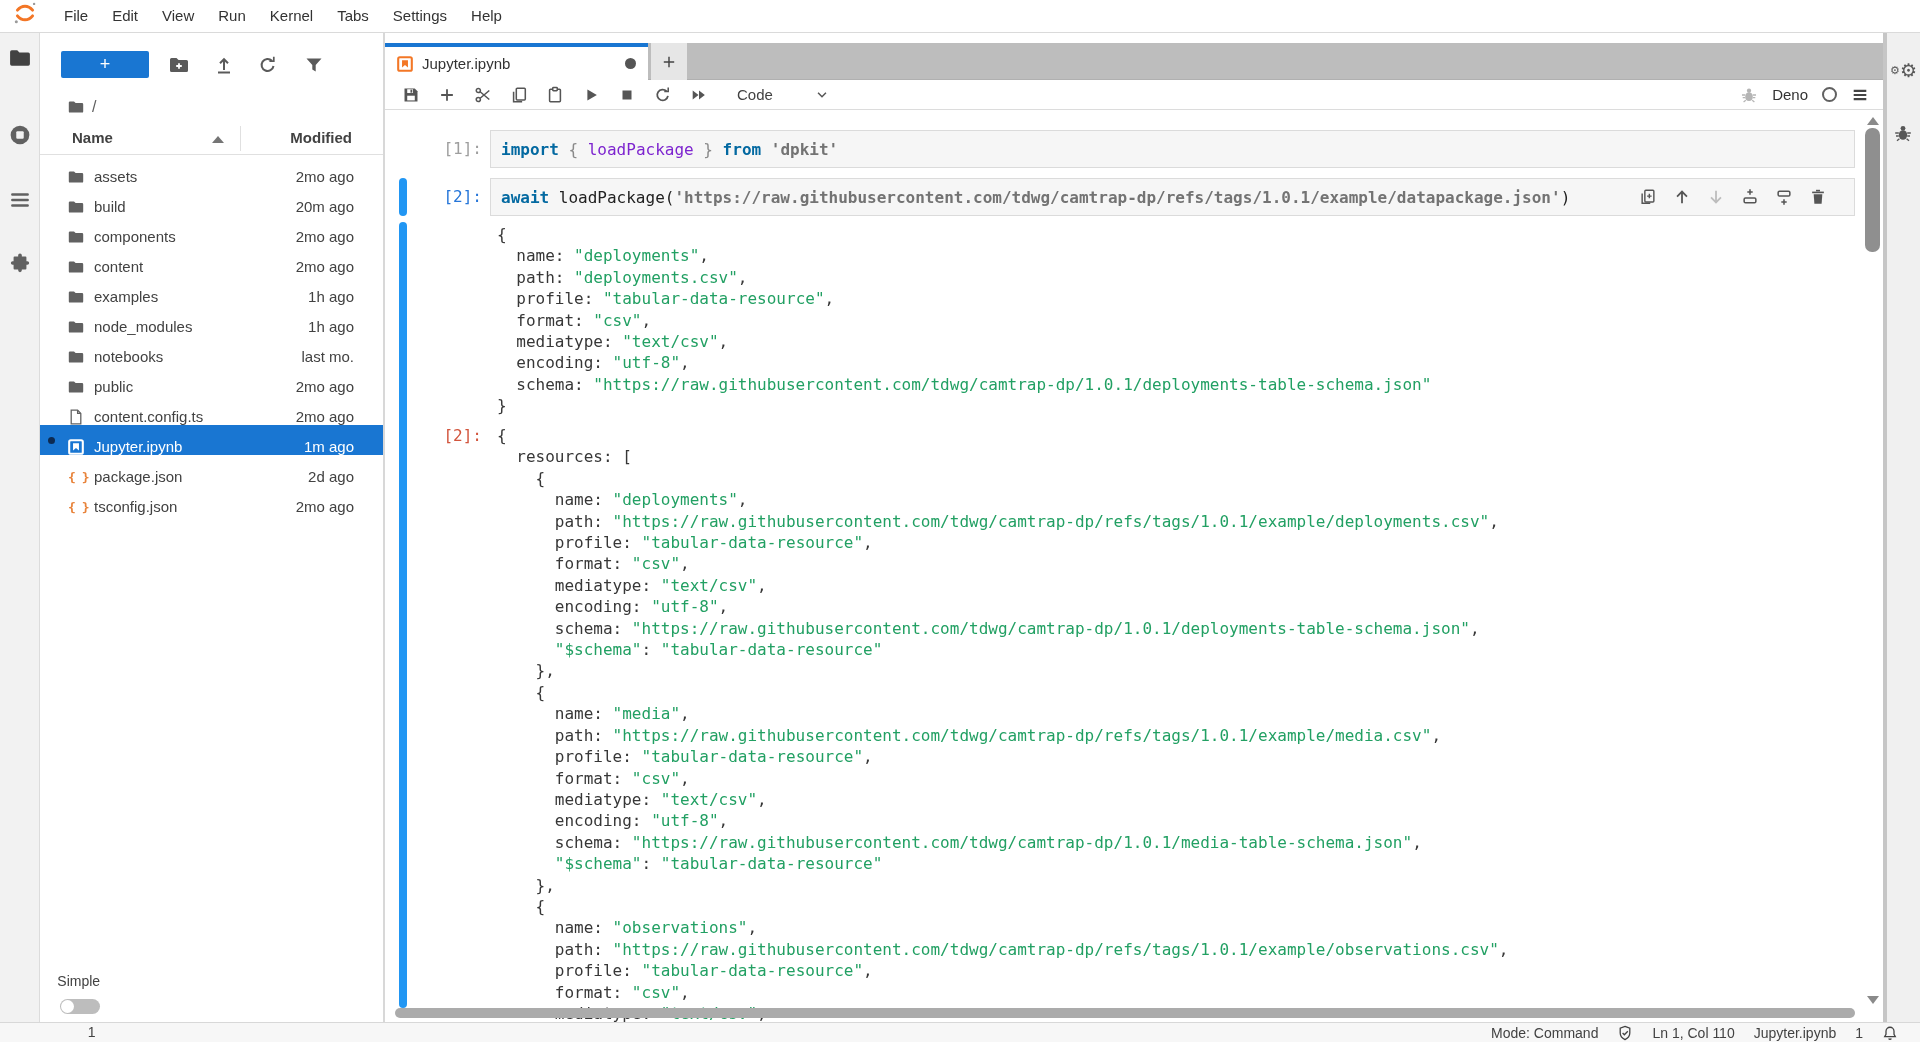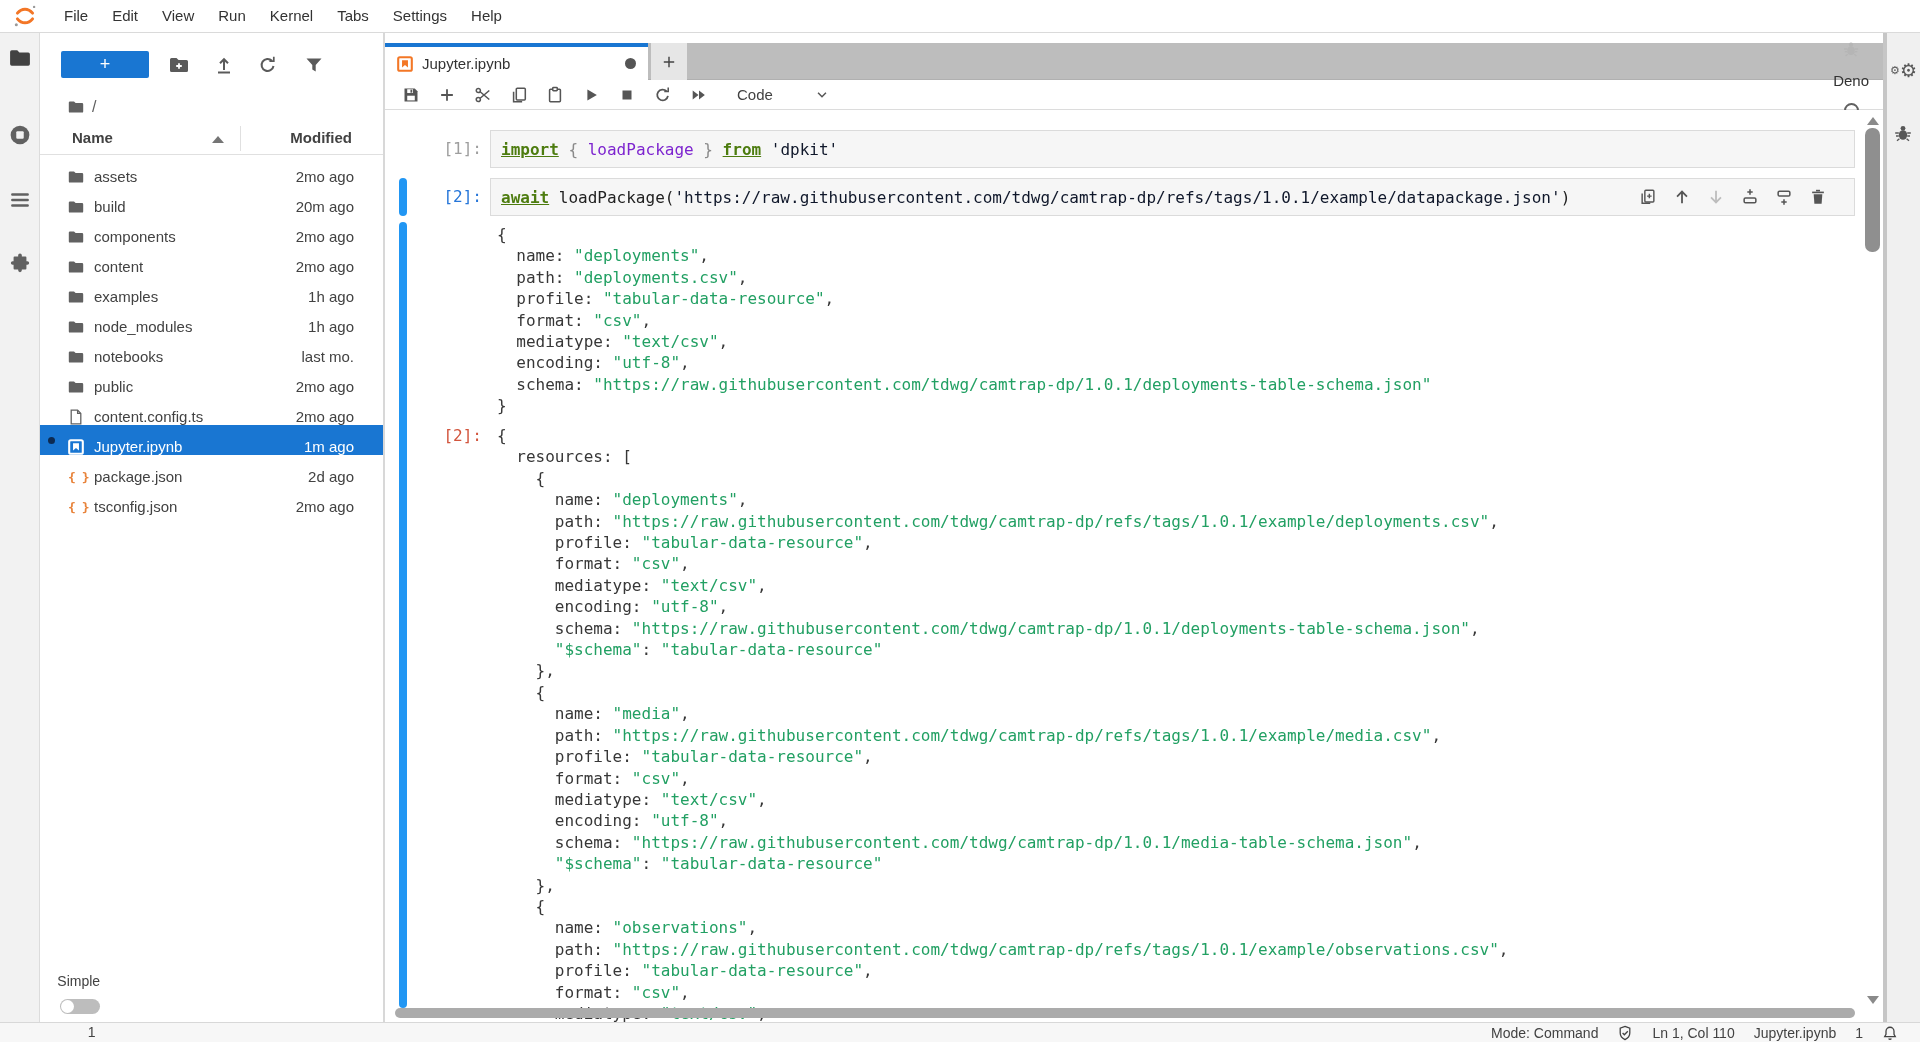--- a/index.html
+++ b/index.html
@@ -3,21 +3,21 @@
 <meta charset="utf-8">
 <style>
   * { box-sizing: border-box; margin: 0; padding: 0; }
   html,body { width:1920px; height:1042px; overflow:hidden; background:#fff;
     font-family:"Liberation Sans", sans-serif; }
   #app { position:relative; width:1920px; height:1042px; background:#fff; }
   .abs { position:absolute; }
 
   
   #menubar { left:0; top:0; width:1920px; height:33px; background:#fff;
-    border-bottom:1px solid #dadada; display:flex; align-items:center; }
+    border-bottom:1px solid #dadada; display:flex; align-items:flex-start; }
   #logo { width:26px; height:26px; margin:0 14px 0 12px; display:flex; align-items:center; }
   .menu-item { padding:0 12px; font-size:15px; color:#333; line-height:32px; cursor:default; }
 
   
   #activitybar { left:0; top:33px; width:40px; height:989px; background:#f2f2f2;
     border-right:1px solid #dcdcdc; }
   .acticon { position:absolute; left:9px; width:22px; height:22px; color:#616161; }
   .acticon svg { width:22px; height:22px; display:block; }
 
   
@@ -65,40 +65,40 @@
     display:flex; align-items:center; justify-content:center; color:#444; }
   #tab-plus svg { width:16px; height:16px; }
 
   
   #nbtoolbar { left:385px; top:80px; width:1498px; height:30px; background:#fff;
     border-bottom:1px solid #dcdcdc; display:flex; align-items:center; padding:0 14px 0 8px; }
   .tbicon { width:18px; height:18px; margin:0 9px; color:#555; }
   .tbicon svg { width:18px; height:18px; display:block; }
   #celltype { margin-left:20px; display:flex; align-items:center; font-size:15px; color:#424242; }
   #celltype .chev { width:14px; height:14px; margin-left:42px; color:#555; }
-  #tb-right { margin-left:auto; display:flex; align-items:center; gap:14px;flex-direction:column; }
+  #tb-right { margin-left:auto; display:flex; align-items:center; gap:14px; }
   #tb-right .bug-muted { color:#b5b5b5; width:18px; height:18px; }
   #kernel-name { font-size:15px; color:#333; }
   #kernel-status { width:15px; height:15px; border:2px solid #616161; border-radius:50%; }
   #tb-right .ham { width:18px; height:18px; color:#444; }
 
   
   #notebook { left:385px; top:110px; width:1477px; height:912px; background:#fff; overflow:hidden; }
   .prompt { position:absolute; left:0; width:97px; text-align:right;
     font-family:"DejaVu Sans Mono", monospace; font-size:16px; }
   .inprompt { color:#9e9e9e; }
   .inprompt.active { color:#2676d9; }
   .outprompt { color:#d2553d; }
   .cell-input { position:absolute; left:105px; width:1365px; height:38px;
     background:#f6f6f6; border:1px solid #dbdbdb; }
   .codeline { padding:8px 10px; font-family:"DejaVu Sans Mono", monospace;
     font-size:16px; line-height:21px; white-space:pre; }
-  .tk-kw { color:#4d7c0f; font-weight:bold;text-decoration:underline; }
+  .tk-kw { color:#0369a1; font-weight:bold; }
   .tk-def { color:#7d24cf; }
-  .tk-str { color:#0f172a; }
+  .tk-str { color:#737373;font-weight:bold; }
   .tk-p { color:#8a8a8a; }
   .tk-pl { color:#212121; }
   .collapser { position:absolute; left:14px; width:8px; background:#2196f3; border-radius:4px; }
   .outpre { position:absolute; left:112px; font-family:"DejaVu Sans Mono", monospace;
     font-size:16px; line-height:21.4px; white-space:pre; color:#373737; }
   .jstr { color:#22a063; }
   #cell2-toolbar { position:absolute; left:1254px; top:78px; display:flex; gap:16px; }
   #cell2-toolbar .cticon { width:18px; height:18px; color:#555; }
   #cell2-toolbar .cticon.disabled { color:#bdbdbd; }
   #cell2-toolbar svg { width:18px; height:18px; display:block; }

